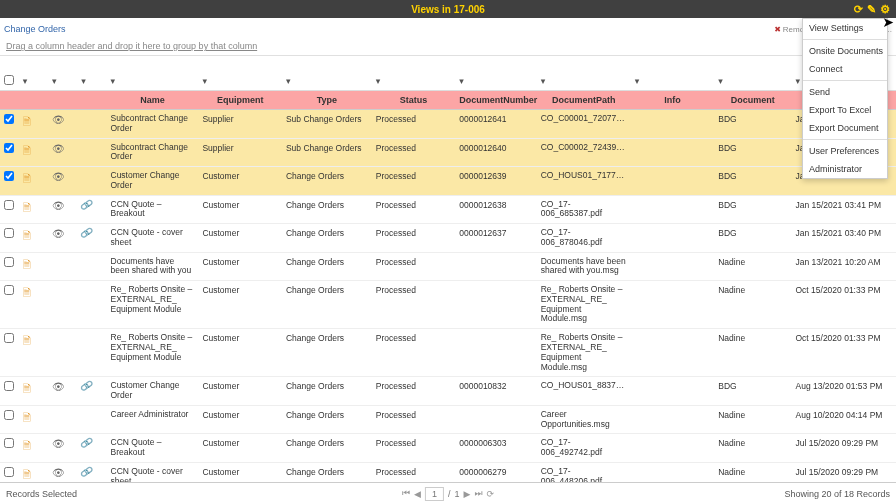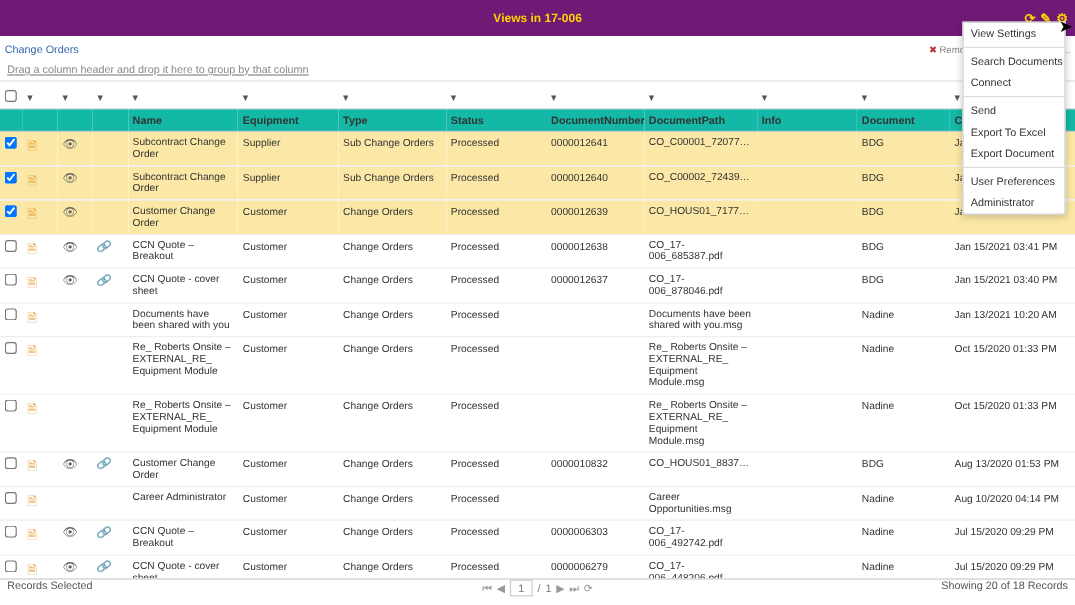--- a/index.html
+++ b/index.html
@@ -1,38 +1,38 @@
 <!DOCTYPE html>
 <html><head>
 <meta charset="utf-8">
 <style>
 * { box-sizing: border-box; margin: 0; padding: 0; font-family: Arial, sans-serif; }
 body { width: 896px; height: 504px; overflow: hidden; background: #fff; font-size: 9px; position: relative; }
 
-.titlebar { background: #701a75; color: #ffd200; height: 30px; display: flex; align-items: center; justify-content: center; font-size: 10px; font-weight: bold; position: relative; }
+.titlebar { background: #404040; color: #ffd200; height: 18px; display: flex; align-items: center; justify-content: center; font-size: 10px; font-weight: bold; position: relative; }
 .titlebar .right-icons { position: absolute; right: 6px; display: flex; gap: 4px; color: #ffd200; }
 .titlebar .right-icons span { cursor: pointer; font-size: 11px; }
 
 .dropdown-menu { position: absolute; top: 18px; right: 8px; width: 86px; background: #fff; border: 1px solid #ccc; box-shadow: 0 2px 6px rgba(0,0,0,.2); z-index: 50; font-size: 9px; }
 .dropdown-menu .item { padding: 4px 6px; cursor: pointer; color: #333; white-space: nowrap; }
 .dropdown-menu .sep { border-top: 1px solid #ddd; margin: 2px 0; }
 
 .content-top { padding: 6px 4px 2px 4px; display: flex; justify-content: space-between; align-items: flex-start; }
 .breadcrumb { color: #3366aa; font-size: 9px; }
 .filter-links { color: #888; font-size: 8px; }
 .filter-links a { color: #888; text-decoration: none; margin-left: 6px; }
 .filter-links .x { color: #b33; margin-right:2px;}
 
 .group-hint { padding: 4px 6px; color: #888; font-size: 9px; border-bottom: 1px solid #e0e0e0; text-decoration: underline; }
 
 .grid { position: absolute; top: 72px; bottom: 22px; left: 0; right: 0; overflow: hidden; }
 table { width: 100%; border-collapse: collapse; font-size: 8.5px; table-layout: fixed; }
 thead tr.filter-row td { border-bottom: 1px solid #ddd; padding: 3px 4px; color: #888; }
 thead tr.filter-row td .funnel { color: #555; font-size: 9px; cursor: pointer; }
-thead tr.header-row th { border-bottom: 1px solid #ccc; padding: 4px; text-align: left; font-weight: bold; color: #333; font-size: 9px; background:#14b8a6;}
+thead tr.header-row th { border-bottom: 1px solid #ccc; padding: 4px; text-align: center; font-weight: bold; color: #333; font-size: 9px; background:#fca5a5;}
 tbody td { padding: 4px; border-bottom: 1px solid #eee; color: #333; vertical-align: top; white-space: nowrap; overflow: hidden; text-overflow: ellipsis; }
 tbody tr.selected { background: #fbe8a6; }
 tbody tr.selected td { color:#333; }
 
 col.cb { width: 18px; }
 col.icon { width: 28px; }
 col.name { width: 88px; }
 col.cat { width: 80px; }
 col.type { width: 86px; }
 col.status { width: 80px; }
@@ -43,21 +43,21 @@
 col.date { width: 100px; }
 
 .chk { width: 10px; height: 10px; }
 .icon-doc { color: #e39a2e; font-size: 10px; }
 .icon-eye { color: #666; font-size: 10px; }
 .icon-attach { color: #777; font-size: 10px; display:inline-block; transform: rotate(10deg);}
 
 .cell-name { white-space: normal; line-height: 1.15; }
 .cell-path { white-space: normal; line-height: 1.15; }
 
-.footer { position: absolute; bottom: 0; left: 0; right: 0; height: 22px; border-top: 1px solid #ccc; display: flex; align-items: flex-start; justify-content: space-between; padding: 0 6px; font-size: 9px; color: #555; background:#fff;}
+.footer { position: absolute; bottom: 0; left: 0; right: 0; height: 22px; border-top: 1px solid #ccc; display: flex; align-items: center; justify-content: space-between; padding: 0 6px; font-size: 9px; color: #555; background:#fff;}
 .pager { position: absolute; left: 50%; transform: translateX(-50%); display: flex; align-items: center; gap: 4px; color: #777; }
 .pager .pg { border: 1px solid #ccc; padding: 1px 6px; }
 .pager .nav { cursor: pointer; color:#999;}
 
 .cursor { position: absolute; top: 14px; right: 2px; font-size: 14px; color: #000; z-index: 60; pointer-events:none;}
 </style>
 </head>
 <body>
 
 <div class="titlebar">
@@ -67,21 +67,21 @@
     <span>✎</span>
     <span>⚙</span>
   </div>
 </div>
 
 <span class="cursor">➤</span>
 
 <div class="dropdown-menu" id="dropdown">
     <div class="item">View Settings</div>
     <div class="sep"></div>
-    <div class="item">Search Documents</div>
+    <div class="item">Onsite Documents</div>
     <div class="item">Connect</div>
     <div class="sep"></div>
     <div class="item">Send</div>
     <div class="item">Export To Excel</div>
     <div class="item">Export Document</div>
     <div class="sep"></div>
     <div class="item">User Preferences</div>
     <div class="item">Administrator</div>
   </div>
 

